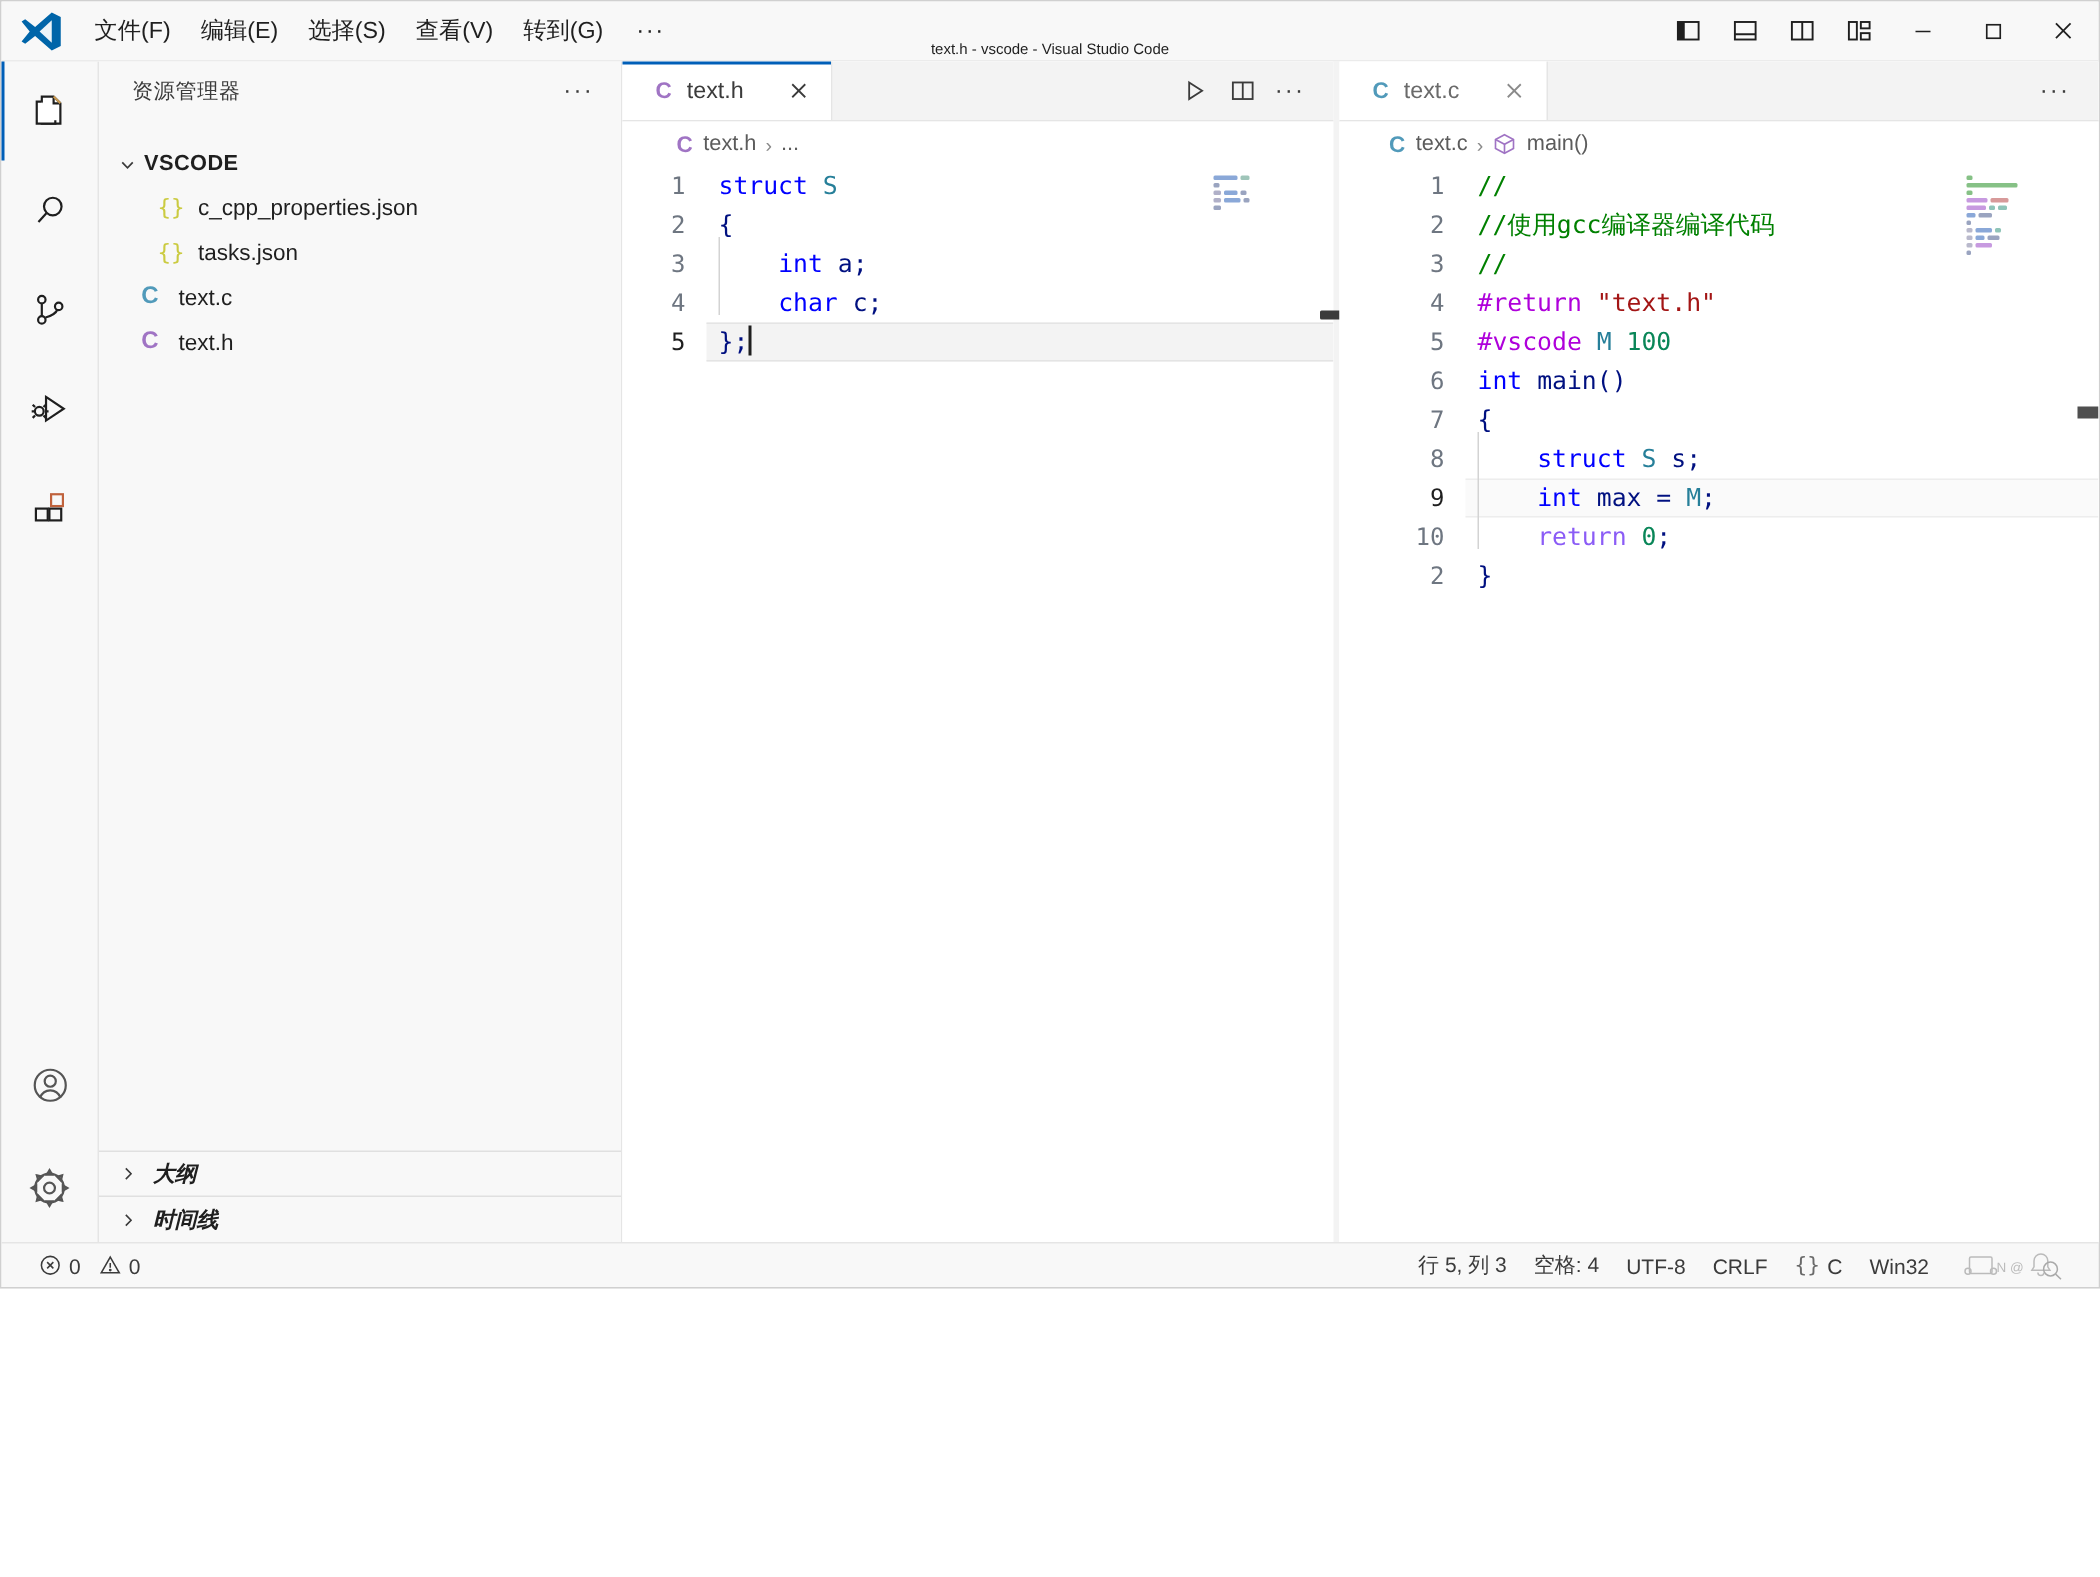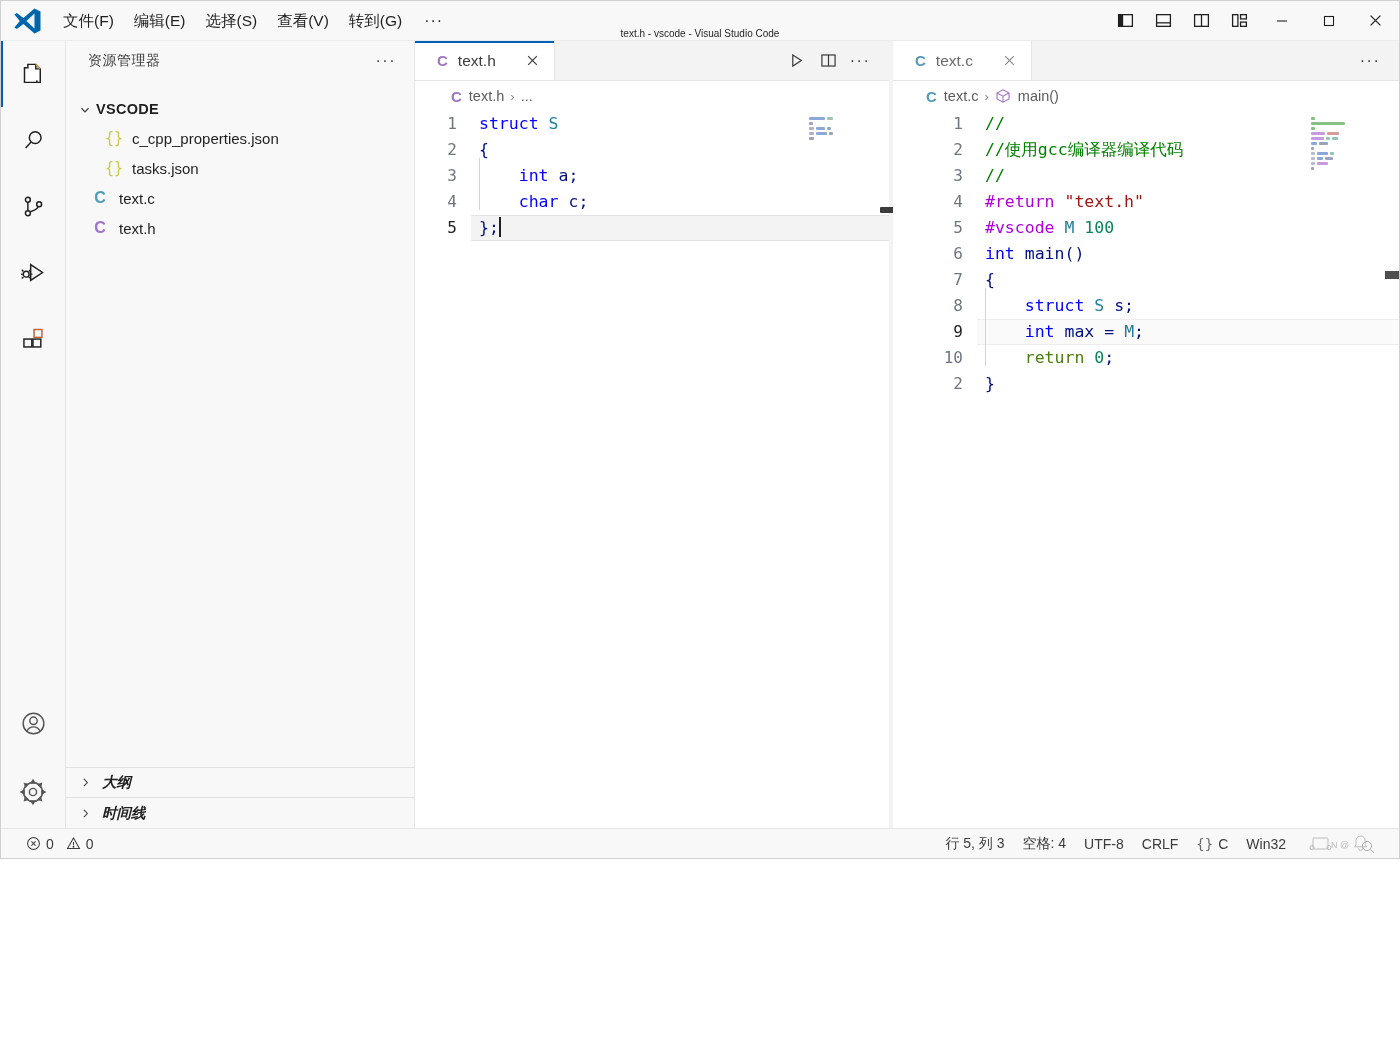--- a/index.html
+++ b/index.html
@@ -195,21 +195,21 @@
   }
   
   .kw   { color: #0000ff; }
   .typ  { color: #267f99; }
   .id   { color: #001080; }
   .pun  { color: #001080; }
   .cmt  { color: #008000; }
   .pre  { color: #af00db; }
   .str  { color: #a31515; }
   .num  { color: #098658; }
-  .ctl  { color: #4d7c0f; }
+  .ctl  { color: #8b5cf6; }
 
   .minimap { position: absolute; top: 8px; right: 16px; width: 60px; }
   .mm-row { height: 3px; display: flex; gap: 2px; margin-bottom: 2px; }
   .mm-b { height: 3px; border-radius: 1px; }
 
   .vscroll {
     position: absolute; top: 0; right: 0; width: 14px; bottom: 0;
     background: transparent;
   }
   .vthumb { position: absolute; width: 14px; background: #64646466; }

